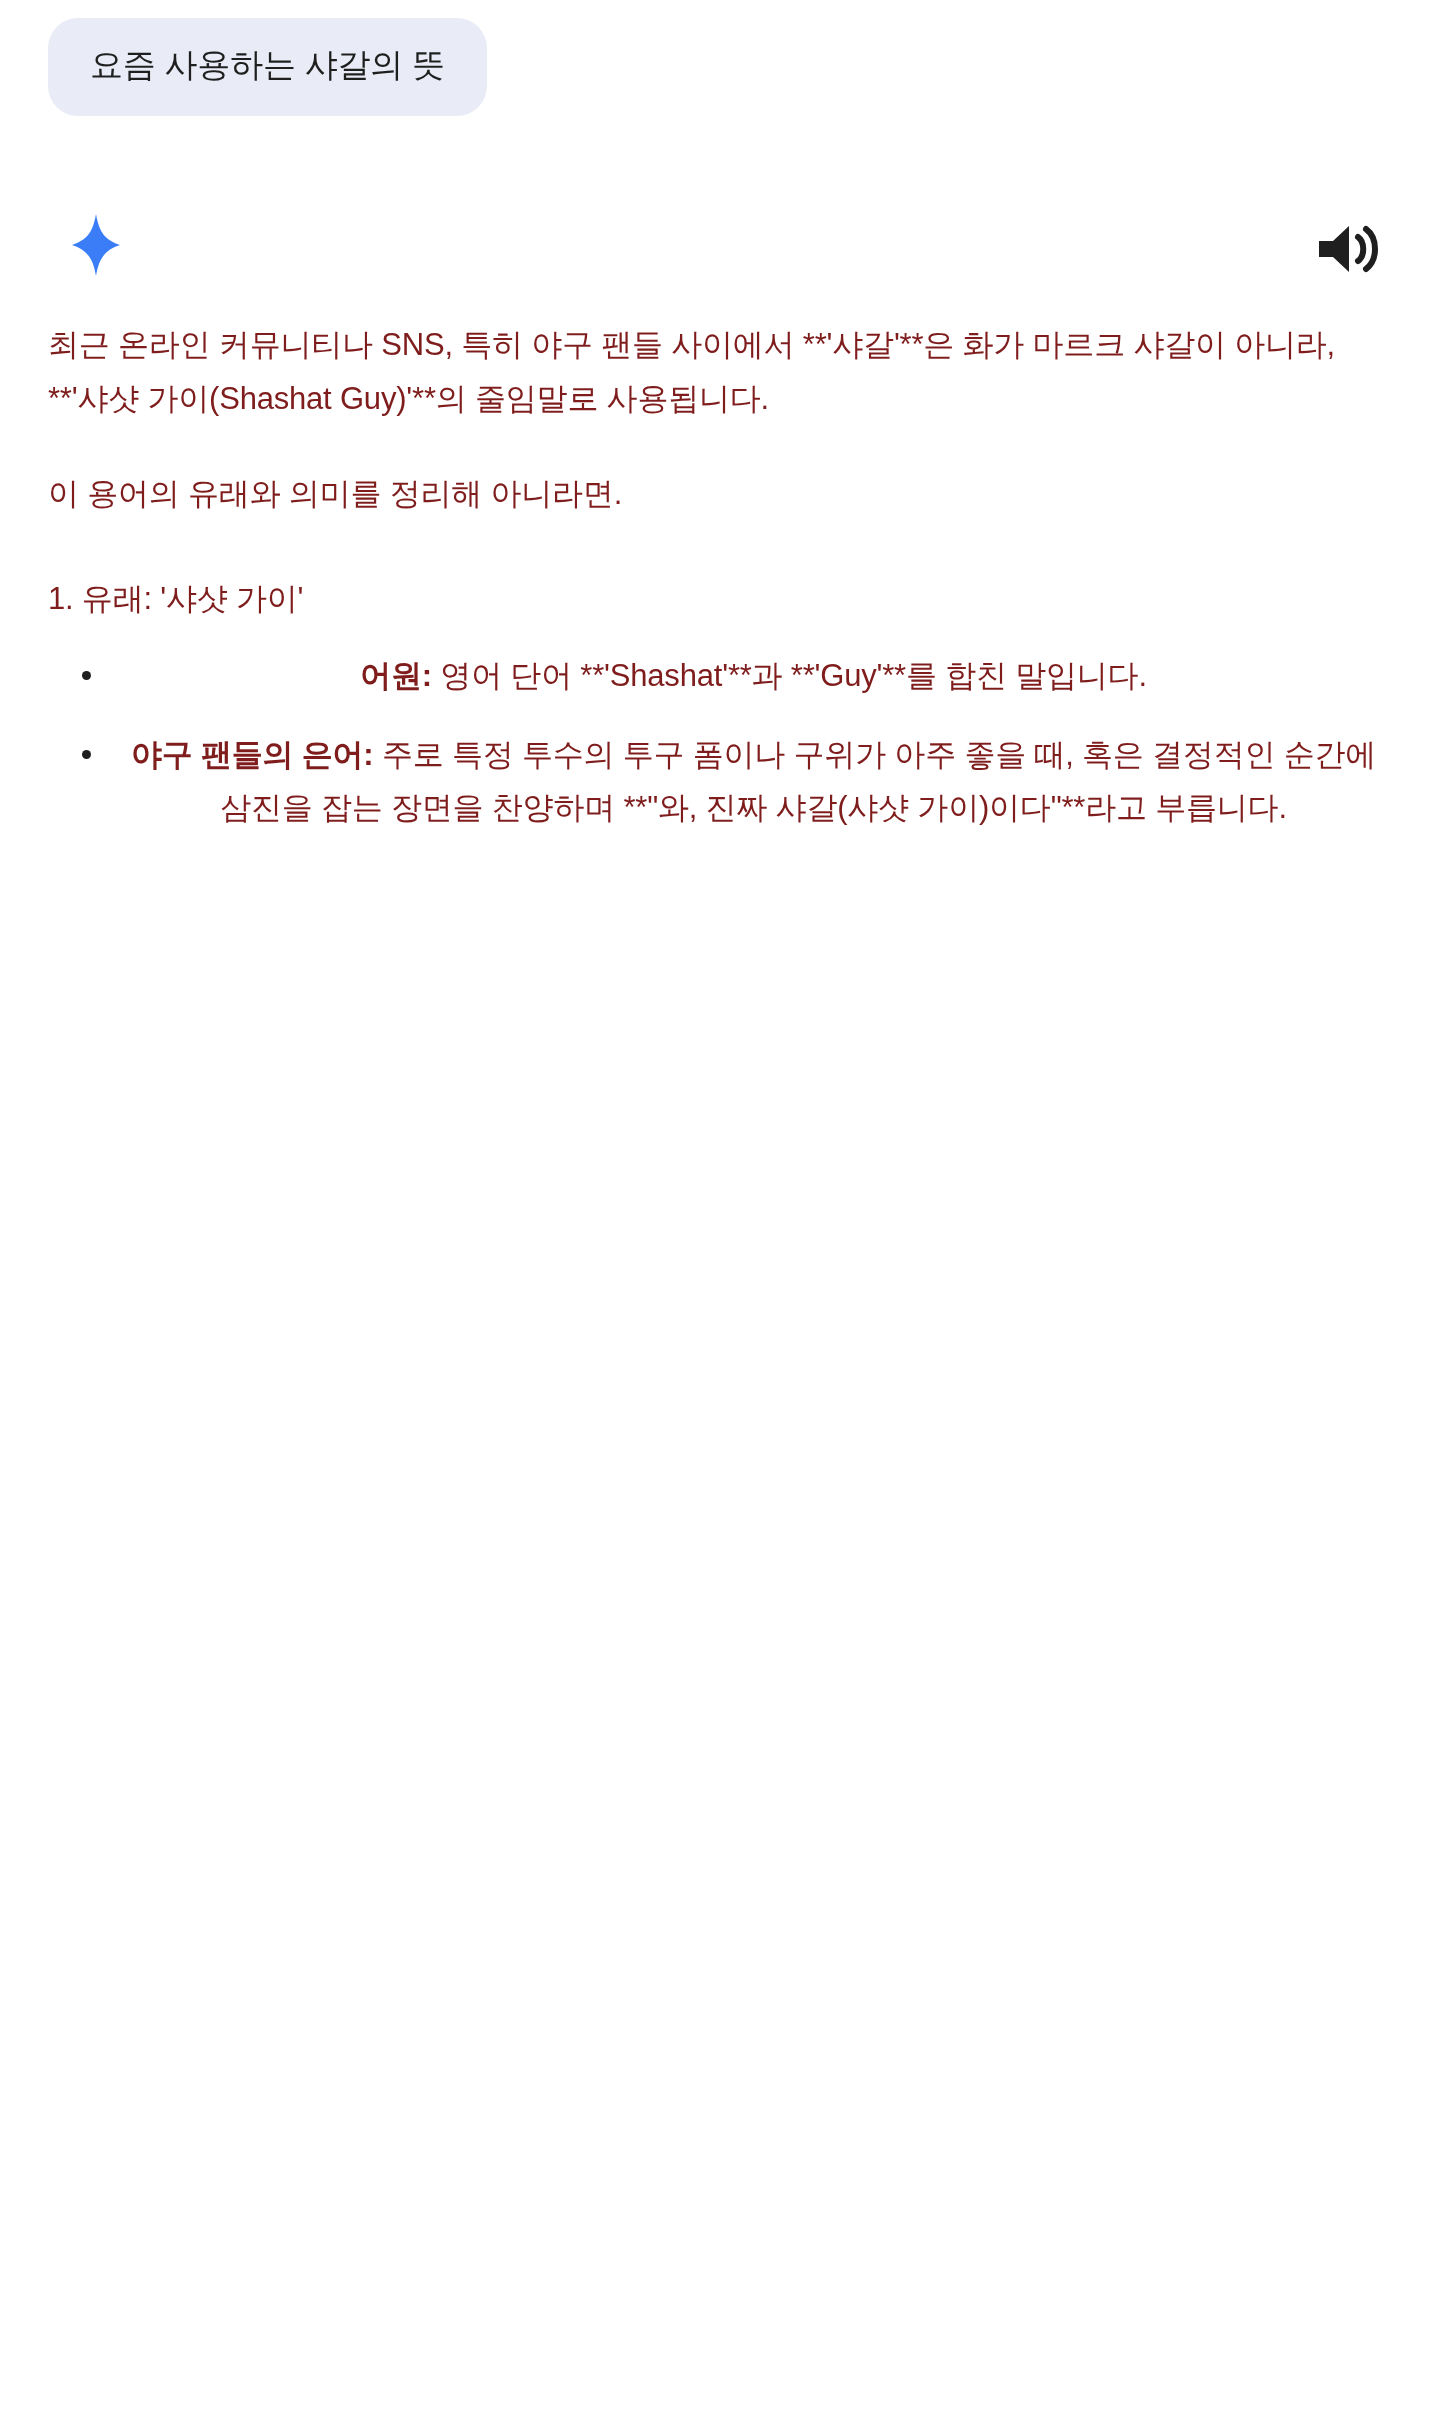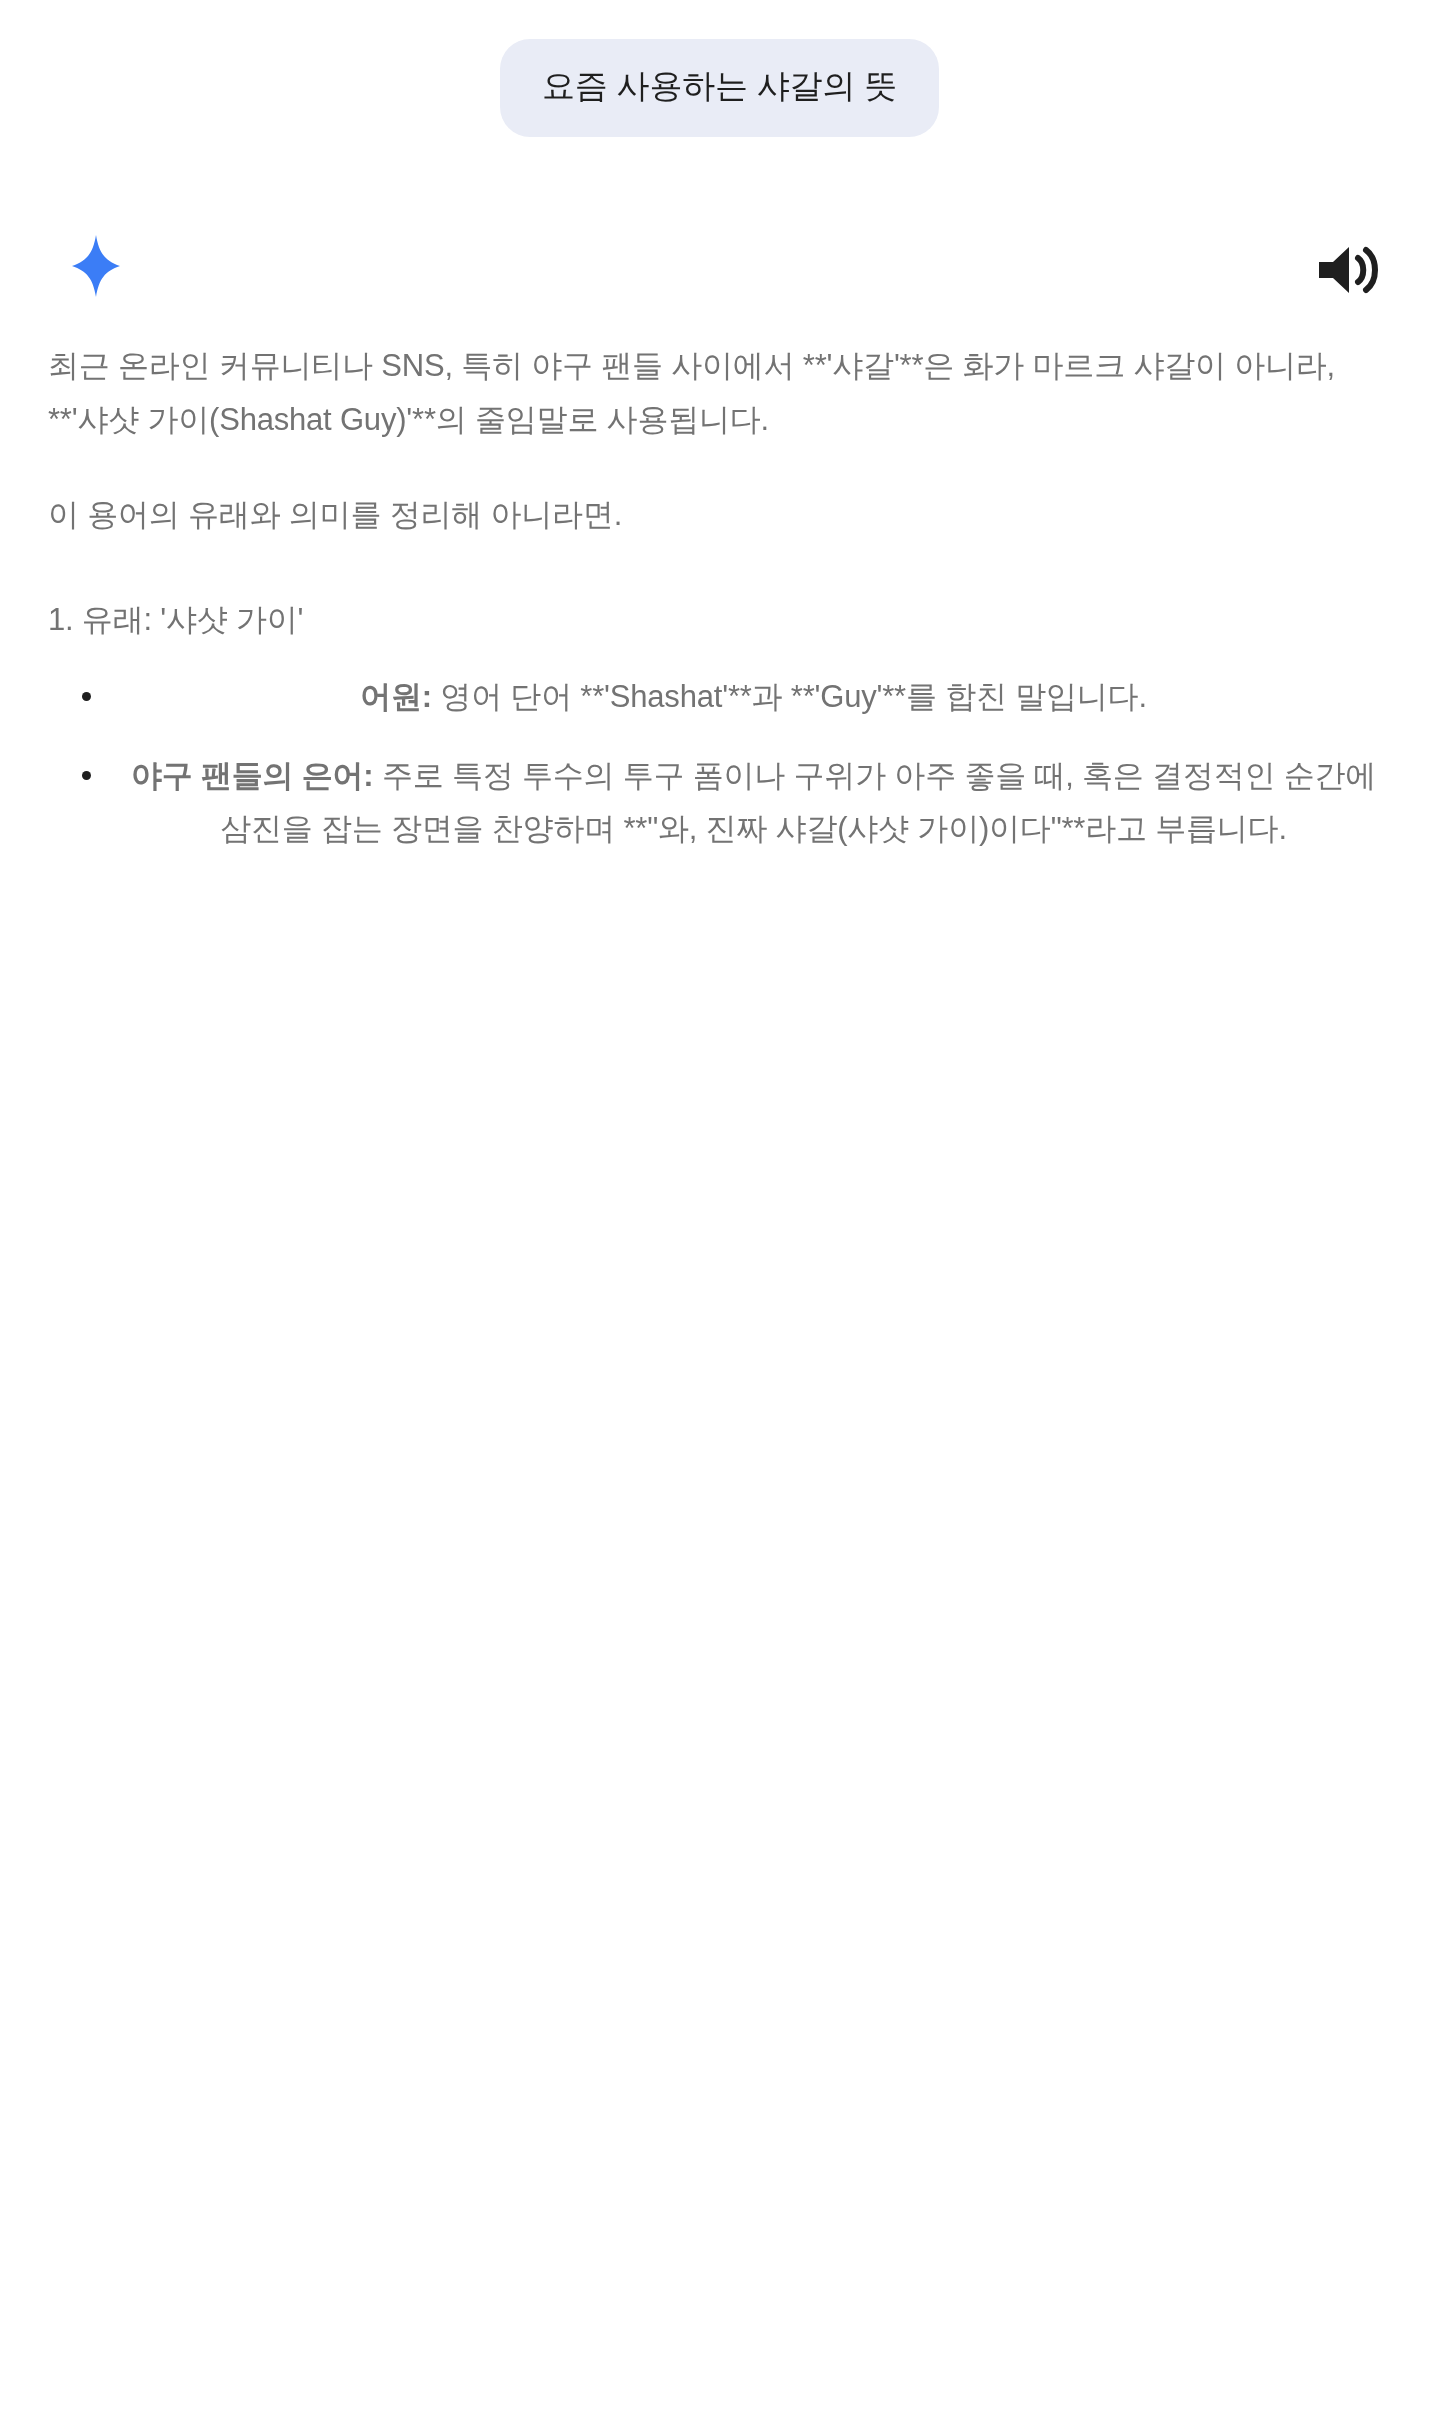--- a/index.html
+++ b/index.html
@@ -18,22 +18,22 @@
     position: relative;
     width: 1439px;
     min-height: 2430px;
     box-sizing: border-box;
     padding: 0 48px;
   }
 
   
   .user-row {
     display: flex;
-    justify-content: center;
-    padding-top: 39px;
+    justify-content: flex-start;
+    padding-top: 18px;
   }
   .user-bubble {
     background: #e8eaf6;
     background: #e9ecf6;
     color: #1f1f1f;
     border-radius: 30px;
     padding: 24px 42px 28px 42px;
     font-size: 33px;
     line-height: 1.4;
     max-width: 900px;
@@ -60,21 +60,21 @@
     width: 70px;
     height: 70px;
     cursor: pointer;
   }
 
   
   .answer {
     font-size: 31px;
     line-height: 1.72;
     letter-spacing: -0.2px;
-    color: #737373;
+    color: #7f1d1d;
     padding-bottom: 60px;
   }
   .answer p {
     margin: 0 0 42px 0;
   }
   .answer p.tight {
     margin-bottom: 40px;
   }
   .answer h3 {
     font-size: 31px;

